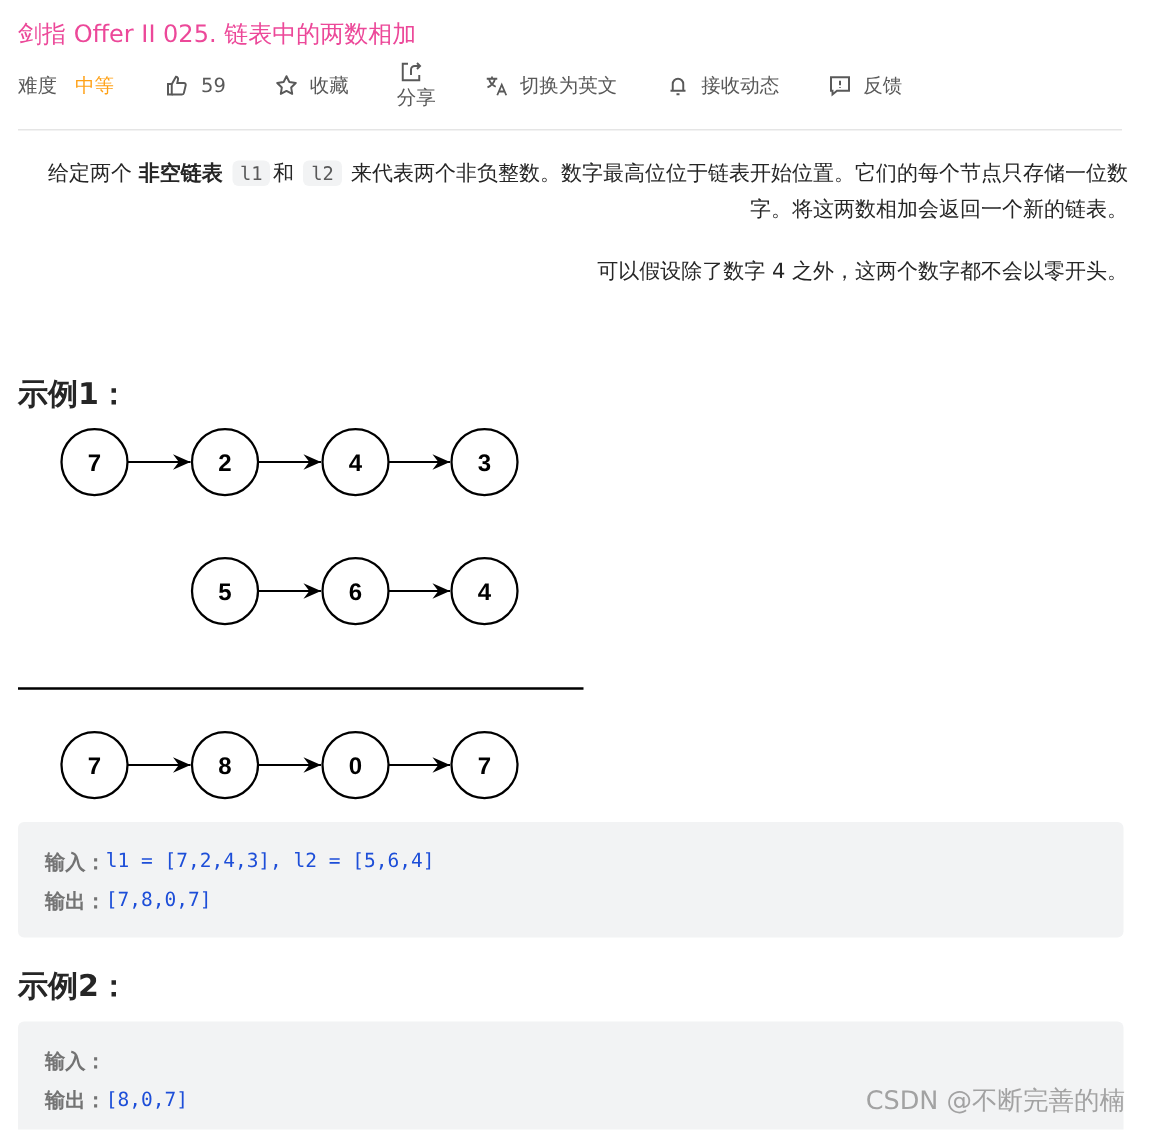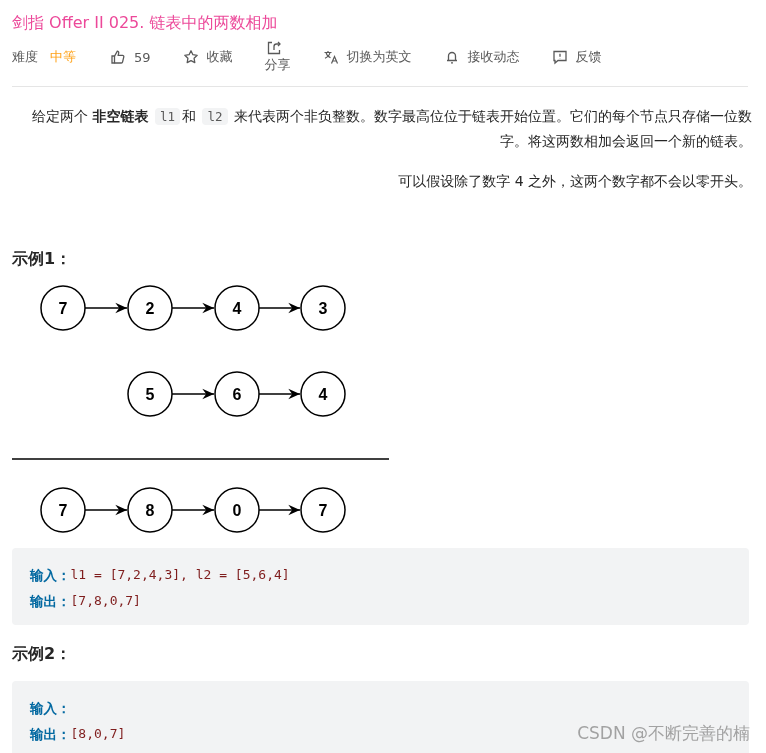--- a/index.html
+++ b/index.html
@@ -14,28 +14,28 @@
   .difficulty { color: #ffa116; margin-left: 12px; }
   .icon { display: inline-block; width: 16px; height: 16px; margin-right: 8px; }
   .icon svg { width: 16px; height: 16px; display: block; }
 
   .divider { position: absolute; left: 12px; top: 86px; width: 736px; height: 1px; background: #e5e5e5; }
 
   .para { position: absolute; left: 12px; font-size: 14px; line-height: 24px; color: #262626; width: 740px; text-align: right; }
   .para b { font-weight: bold; }
   .inline-code { font-family: "DejaVu Sans Mono", "Liberation Mono", monospace; font-size: 12.5px; background: #f2f3f4; border-radius: 4px; padding: 1px 5px; color: #595959; margin: 0 2px; }
 
-  .ex-heading { position: absolute; left: 12px; font-size: 16px; font-weight: bold; color: #262626; }
+  .ex-heading { position: absolute; left: 12px; font-size: 20px; font-weight: bold; color: #262626; }
 
   .diagram { position: absolute; left: 0; top: 280px; }
 
   .codeblock { position: absolute; left: 12px; width: 737px; background: #f2f3f4; border-radius: 4px; padding: 14px 18px; font-size: 13.5px; line-height: 26px; }
   .codeblock .row { display: flex; }
-  .codeblock .k { font-weight: bold; color: #0369a1; }
-  .codeblock .v { font-family: "DejaVu Sans Mono", "Liberation Mono", monospace; color: #7f1d1d; font-size: 13px; }
+  .codeblock .k { font-weight: bold; color: #737373; }
+  .codeblock .v { font-family: "DejaVu Sans Mono", "Liberation Mono", monospace; color: #1d4ed8; font-size: 13px; }
 
   .watermark { position: absolute; right: 16px; top: 722px; font-size: 17px; color: #9a9a9a; opacity: 0.9; }
 </style>
 </head>
 <body>
 
 <div class="title">剑指 Offer II 025. 链表中的两数相加</div>
 
 <div class="meta">
   <span class="lbl">难度</span>

